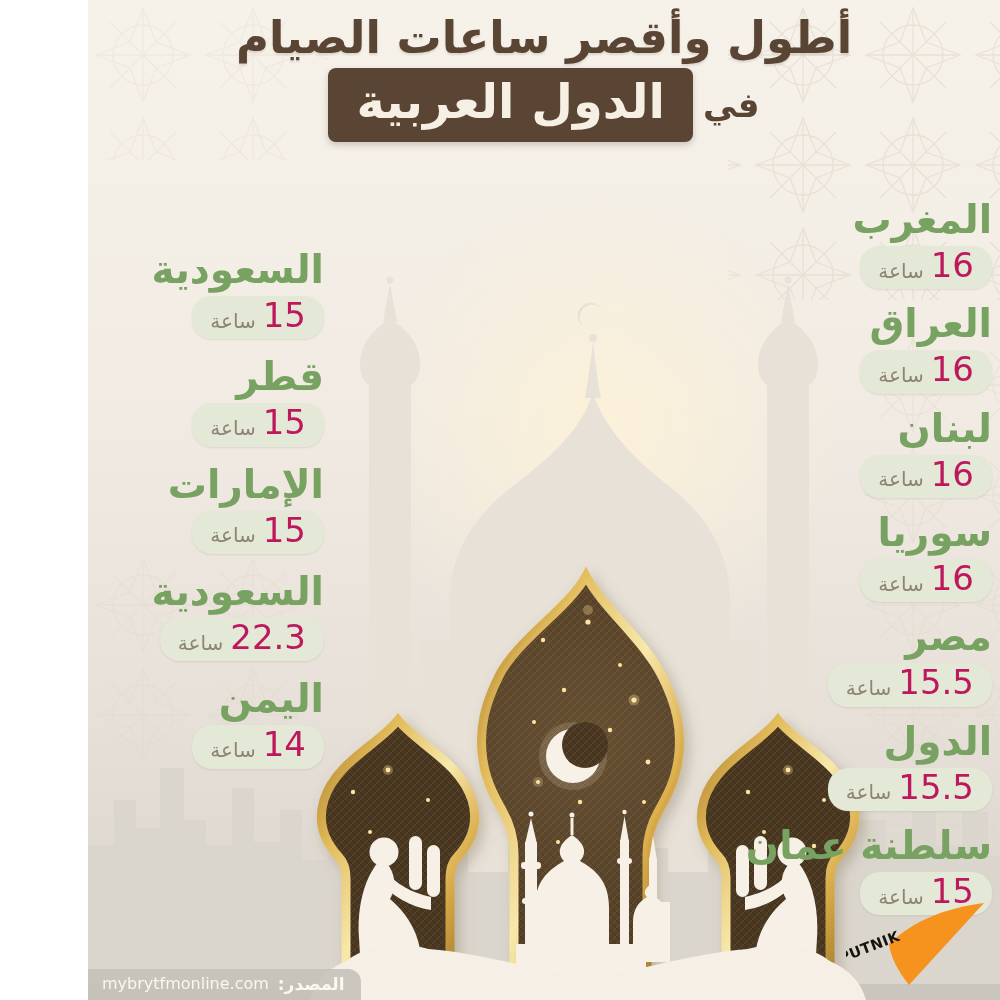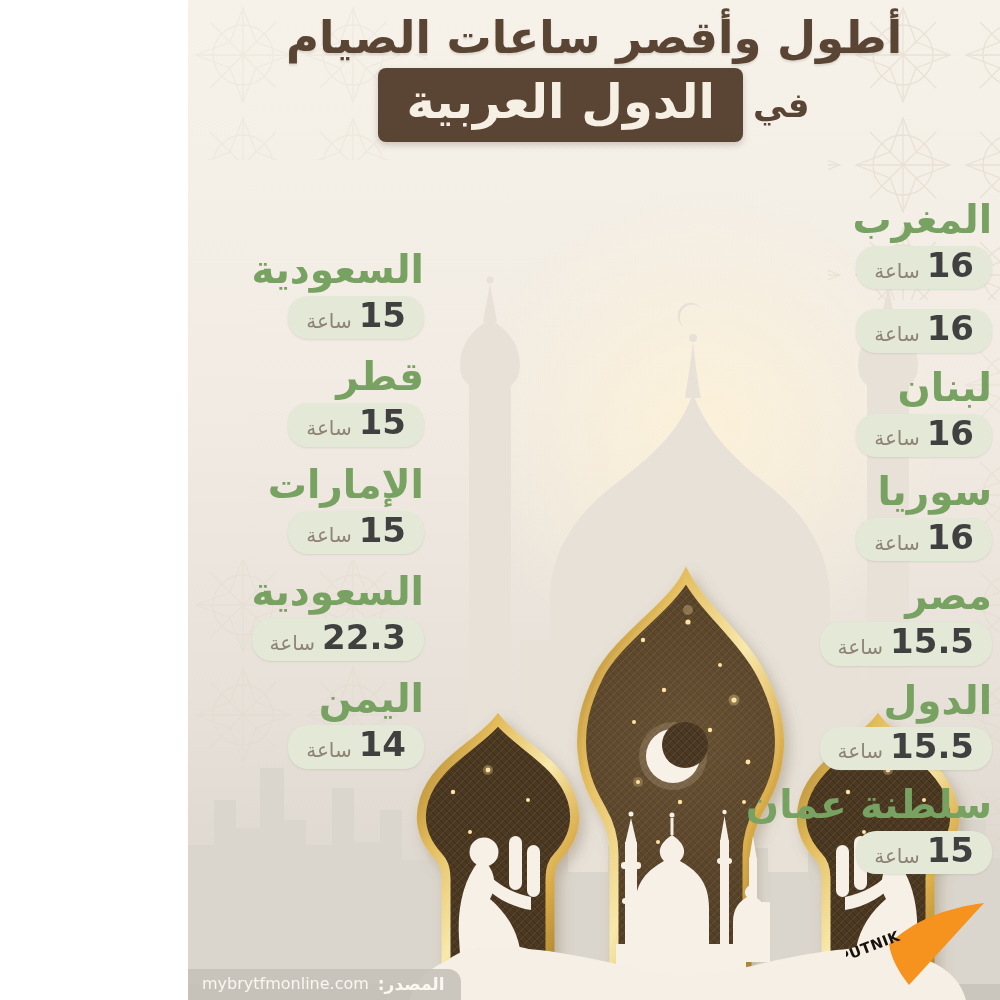--- a/index.html
+++ b/index.html
@@ -1,37 +1,37 @@
 <!DOCTYPE html>
 <html lang="ar" dir="rtl"><head>
 <meta charset="utf-8">
 <style>
   html,body{margin:0;padding:0;}
   .canvas{
-    position:relative;width:812px;height:1000px;overflow:hidden;direction:rtl;
+    position:relative;width:912px;height:1000px;overflow:hidden;direction:rtl;
     font-family:"DejaVu Sans",sans-serif;
     background:linear-gradient(180deg,#f6f2ea 0%,#f1ebe3 40%,#e6e0d8 72%,#d6d1c9 100%);
   }
   svg{display:block}
   .bg-svg,.art-svg{position:absolute;left:0;top:0;z-index:1}
   .art-svg{z-index:2}
   .title{position:absolute;top:12px;left:0;right:0;text-align:center;z-index:4;color:#5a4433;}
   .title-line1{font-size:45px;font-weight:bold;line-height:1.15;text-shadow:0 2px 2px rgba(121,98,76,.18);}
   .title-line2{margin-top:4px;display:flex;align-items:center;justify-content:center;gap:10px;}
   .title-prefix{font-size:34px;font-weight:bold;}
   .title-box{display:inline-block;background:#5a4433;color:#f6efe4;font-size:48px;font-weight:bold;
     padding:5px 28px 13px;border-radius:8px;box-shadow:0 3px 6px rgba(90,68,51,.25);}
   .col{position:absolute;display:flex;flex-direction:column;z-index:3;}
   .col-right{top:200px;right:8px;width:214px;gap:15px;}
   .col-left{top:250px;left:22px;width:214px;gap:18px;}
   .country{display:flex;flex-direction:column;align-items:flex-start;}
   .country-name{font-size:39px;font-weight:bold;color:#78a261;line-height:1.05;white-space:nowrap;}
   .pill{margin-top:5px;display:inline-flex;align-items:center;gap:7px;background:#e4e8d7;
     border-radius:20px;padding:1px 18px 5px;box-shadow:0 1px 2px rgba(140,130,110,.18);}
-  .pill-num{font-size:34px;font-weight:bold;color:#404040;line-height:1.1;}
+  .pill-num{font-size:34px;font-weight:normal;color:#be185d;line-height:1.1;}
   .pill-unit{font-size:20px;color:#8e8374;padding-top:10px;}
   .source{position:absolute;left:0;bottom:0;height:29px;z-index:6;background:rgba(197,192,184,.88);
     border-radius:0 13px 0 0;display:flex;align-items:center;gap:9px;padding:0 16px 2px 14px;direction:rtl;}
   .source-label{font-size:17px;font-weight:bold;color:#fbf8f2;}
   .source-url{font-size:16px;color:#faf7f1;direction:ltr;unicode-bidi:embed;text-align:right;}
   .sputnik{position:absolute;right:4px;bottom:8px;z-index:6;}
 </style>
 </head>
 <body>
 
@@ -197,20 +197,21 @@
 
   <div class="col col-right">
     <div class="country">
       <div class="country-name">المغرب</div>
       <div class="pill">
           <span class="pill-num">16</span>
           <span class="pill-unit">ساعة</span>
         </div>
     </div>
     <div class="country">
+      <div class="country-name">العراق</div>
       <div class="pill">
           <span class="pill-num">16</span>
           <span class="pill-unit">ساعة</span>
         </div>
     </div>
     <div class="country">
       <div class="country-name">لبنان</div>
       <div class="pill">
           <span class="pill-num">16</span>
           <span class="pill-unit">ساعة</span>

